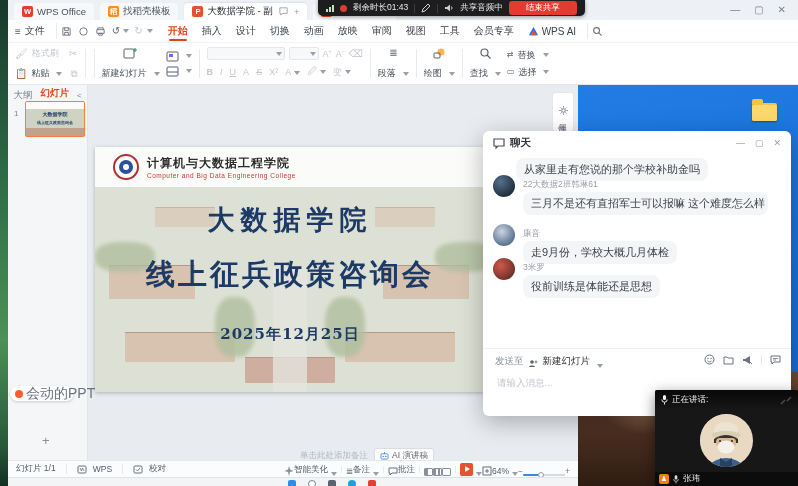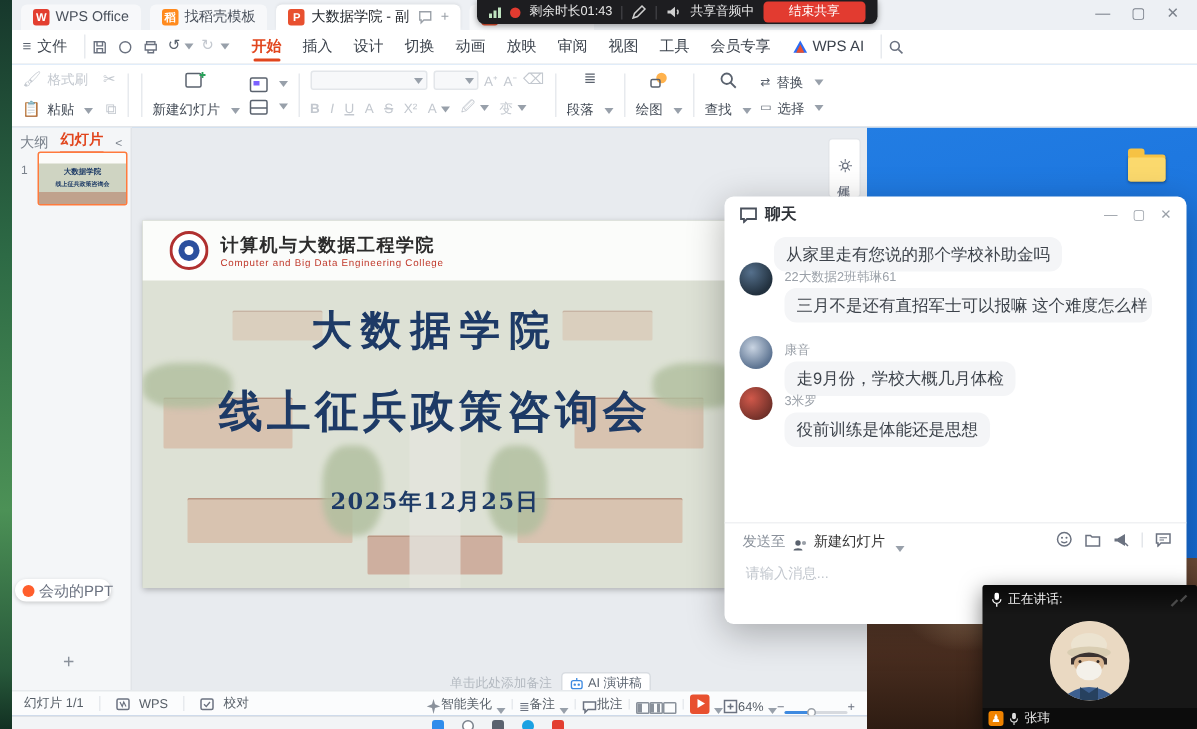--- a/index.html
+++ b/index.html
@@ -39,21 +39,21 @@
   .fbox{width:78px;height:13px;border:1px solid #e3e6ea;background:#f7f8fa;border-radius:2px;display:flex;justify-content:flex-end;align-items:center;padding-right:2px;}
   .fbox.small{width:30px;}
   .playcirc{width:15px;height:15px;border-radius:50%;border:1.4px solid #e1451d;display:flex;align-items:center;justify-content:center;}
   .playcirc i{display:block;width:0;height:0;border-top:3.5px solid transparent;border-bottom:3.5px solid transparent;border-left:5.5px solid #e1451d;margin-left:1px;}
   
   .docarea{left:8px;top:85px;width:570px;height:375px;background:#e8ebef;}
   .thumbs{position:absolute;left:0;top:0;width:80px;height:375px;background:#f4f6f8;border-right:1px solid #e1e4e8;}
   .ptab{font-size:9.5px;color:#7a828c;}
   .ptab.on{color:#e1451d;font-weight:bold;border-bottom:2px solid #e1451d;padding-bottom:1px;}
   .thumbbox{position:absolute;left:17px;top:16px;width:60px;height:36px;border:1.6px solid #ff7a3c;border-radius:2px;background:#cfd4c2;overflow:hidden;}
-  .pill{position:absolute;left:2px;top:301px;width:64px;height:15px;background:#fff;border-radius:8px;box-shadow:0 1px 3px rgba(0,0,0,.18);display:flex;align-items:center;padding:0 5px;gap:3px;font-size:10px;color:#6b7280;white-space:nowrap;}
+  .pill{position:absolute;left:2px;top:301px;width:64px;height:15px;background:#fff;border-radius:8px;box-shadow:0 1px 3px rgba(0,0,0,.18);display:flex;align-items:center;padding:0 5px;gap:3px;font-size:14px;color:#6b7280;white-space:nowrap;}
   .slide{position:absolute;left:87px;top:62px;width:390px;height:245px;background:#cfd5c3;box-shadow:0 1px 4px rgba(0,0,0,.25);overflow:hidden;}
   .bldg{position:absolute;background:#c7a98f;box-shadow:0 1px 0 #9b6a50 inset;border-radius:1px;}
   .green{position:absolute;background:#8ea374;border-radius:40%;filter:blur(2px);opacity:.8;}
   .wash{position:absolute;left:0;top:0;right:0;bottom:0;background:rgba(255,255,255,.30);}
   .sband{position:absolute;left:0;top:0;width:100%;height:40px;background:rgba(255,255,255,.88);display:flex;align-items:center;padding-left:18px;gap:8px;}
   .stitle{position:absolute;width:100%;text-align:center;color:#1d3a66;font-family:"DejaVu Serif","Liberation Serif",serif;font-weight:bold;}
   .props{left:552px;top:92px;width:22px;height:40px;background:#fff;border:1px solid #e3e6ea;border-radius:3px;display:flex;flex-direction:column;align-items:center;justify-content:center;gap:2px;color:#6b7280;}
   .props span{writing-mode:vertical-rl;font-size:8.5px;letter-spacing:1px;}
   .notesbar{left:300px;top:448px;height:16px;display:flex;align-items:center;gap:6px;font-size:8.5px;color:#b3b9c0;}
   .aichip{border:1px solid #d9dde2;background:#fff;border-radius:3px;padding:1px 5px;color:#5b6470;display:flex;align-items:center;gap:3px;}

